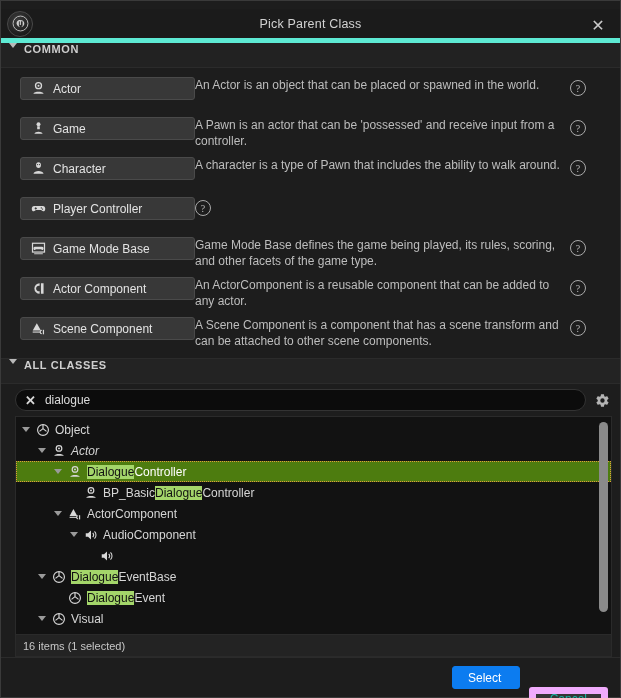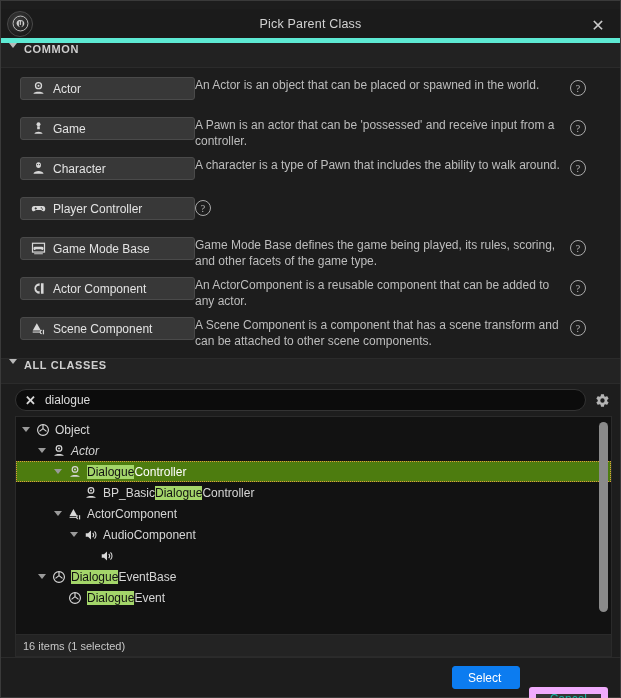--- a/index.html
+++ b/index.html
@@ -454,20 +454,31 @@
           <span style="width:38px;flex-shrink:0"></span>
      <span class="arrow none"></span>
      <span class="ticon">
             <svg width="14" height="14" viewBox="0 0 16 16">
               <circle cx="8" cy="8" r="6.2" fill="none" stroke="#d8d8d8" stroke-width="1.3"></circle>
               <path d="M8 2.2 L8 6.4 M8 6.4 L4 9.6 M8 6.4 L12 9.6" stroke="#d8d8d8" stroke-width="1.3" fill="none"></path>
             </svg>
           </span>
      <span class="lbl"><span class="hl">Dialogue</span>Event</span>
         </div>
+        <div class="tree-row">
+          <span style="width:22px;flex-shrink:0"></span>
+     <span class="arrow"></span>
+     <span class="ticon">
+            <svg width="14" height="14" viewBox="0 0 16 16">
+              <circle cx="8" cy="8" r="6.2" fill="none" stroke="#d8d8d8" stroke-width="1.3"></circle>
+              <path d="M8 2.2 L8 6.4 M8 6.4 L4 9.6 M8 6.4 L12 9.6" stroke="#d8d8d8" stroke-width="1.3" fill="none"></path>
+            </svg>
+          </span>
+     <span class="lbl">Visual</span>
+        </div>
       </div>
     <div class="scrollbar"></div>
   </div>
 
   <div class="status">
     <span>16 items (1 selected)</span>
   </div>
 
   <div class="footer">
     <div class="btn primary">Select</div>

